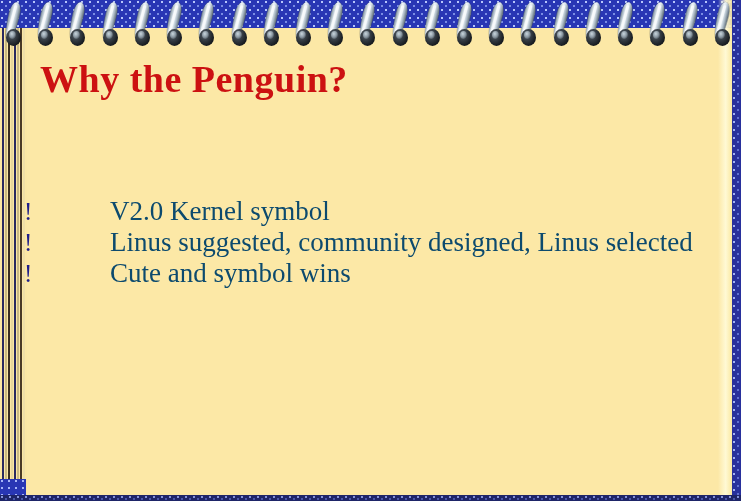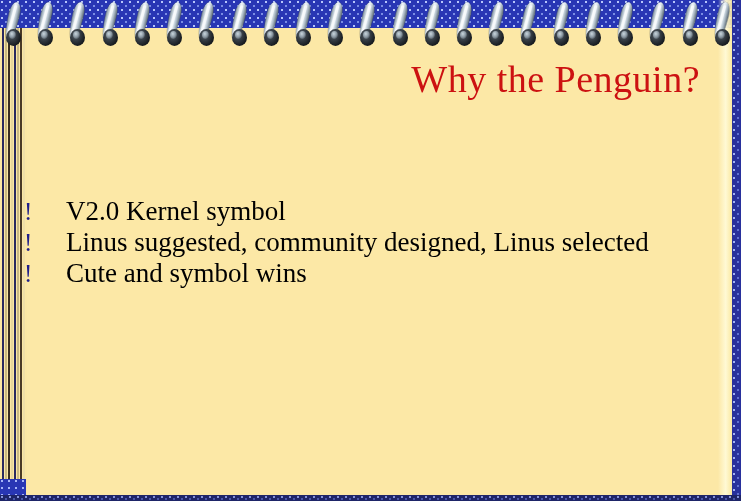--- a/index.html
+++ b/index.html
@@ -158,23 +158,23 @@
     border-radius: 50%;
     background: radial-gradient(ellipse at 40% 35%, #c9d6de 0%, #8b98a2 45%, rgba(90,100,110,0) 80%);
   }
 
   
   .title {
     position: absolute;
     left: 40px;
     top: 56px;
     width: 660px;
-    text-align: right;
+    text-align: left;
     font-size: 38px;
-    font-weight: normal;
+    font-weight: bold;
     color: #CC1111;
     letter-spacing: 0.5px;
     z-index: 10;
     line-height: 46px;
     white-space: nowrap;
   }
 
   
   .body {
     position: absolute;
@@ -196,22 +196,23 @@
     width: 48px;
     text-align: left;
     padding-left: 6px;
     font-size: 25px;
     line-height: 31px;
     color: #1E1E8C;
     box-sizing: border-box;
   }
   .bullet-text {
     flex: 1 1 auto;
-    color: #000000;
+    color: #0c4a6e;
     line-height: 31px;
+    margin-left: 44px;
   }
   .b2 { max-width: 625px; }
 </style>
 </head>
 <body>
 
 <div id="slide">
 
   <div class="page-edges">
     <div class="sheet" style="left:2px;  top:16px; width:54px; height:485px; border-color:#2A2A60;"></div>

